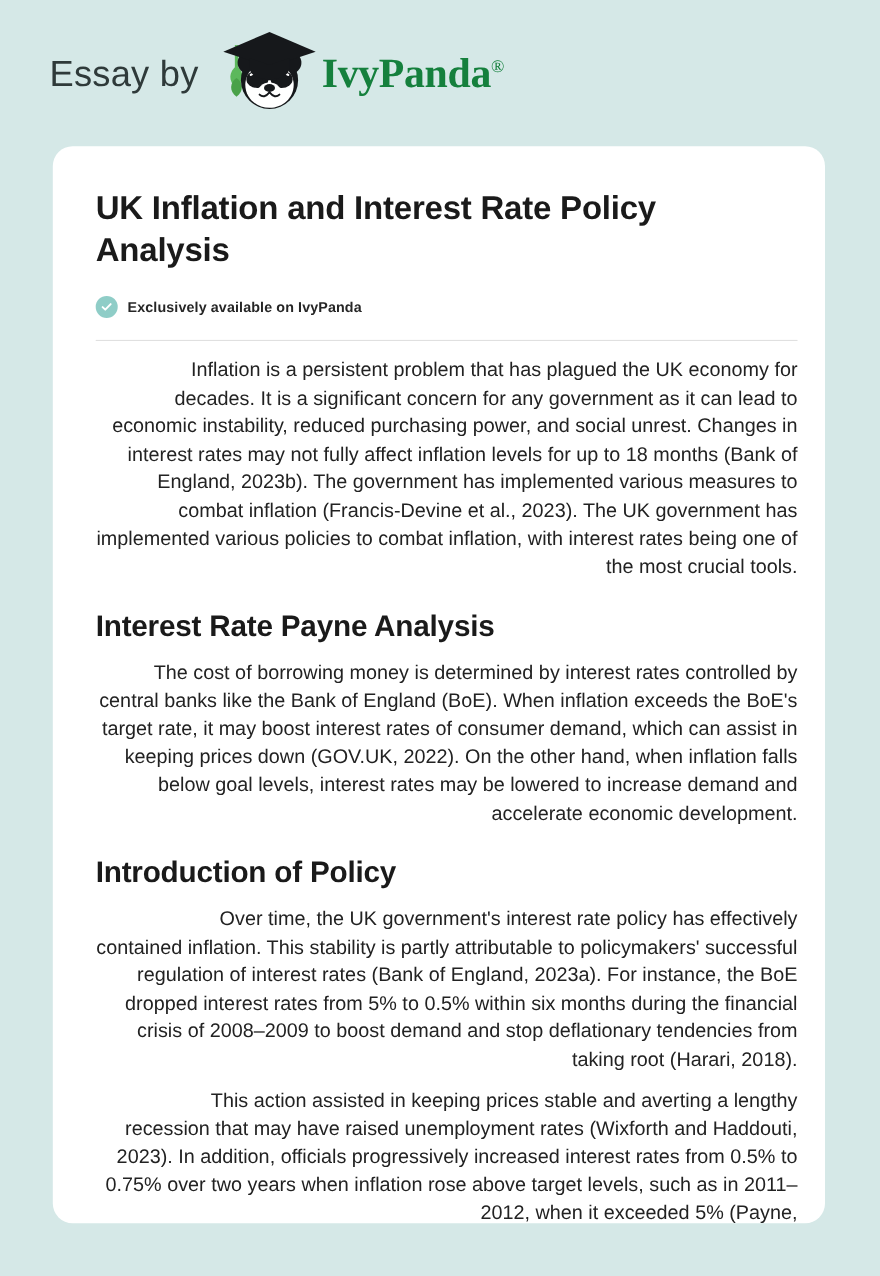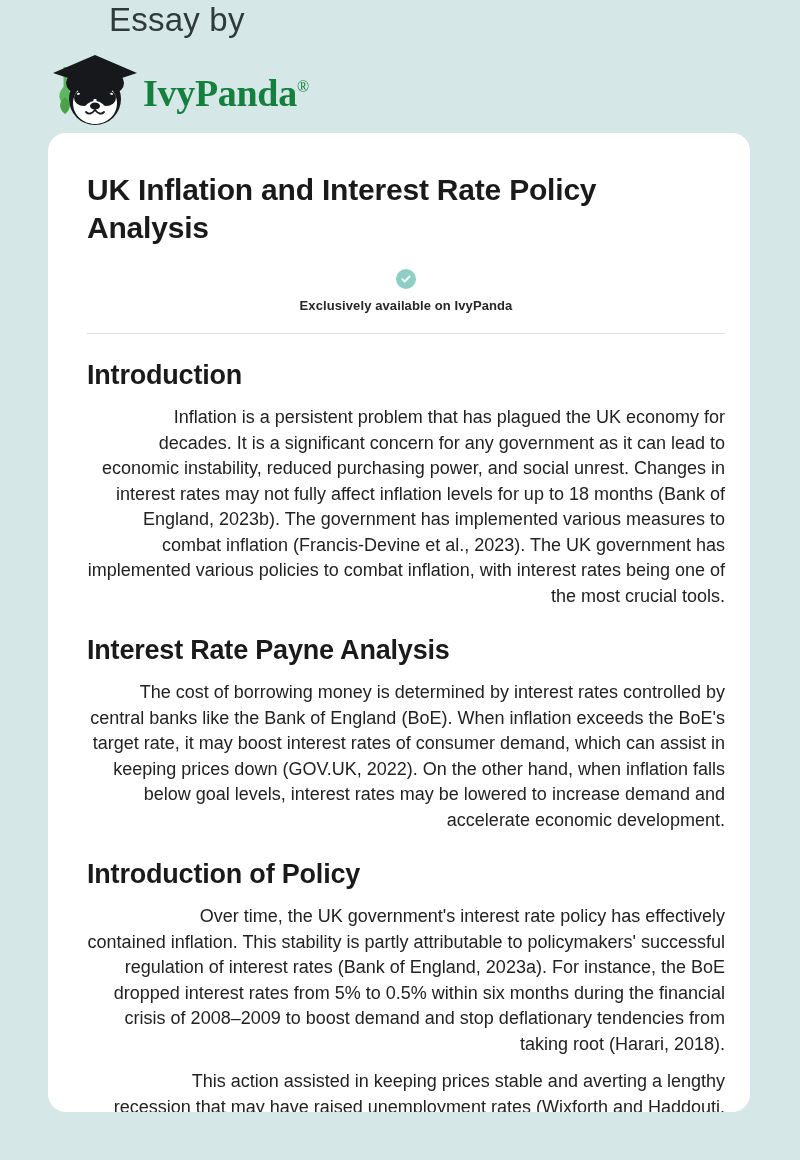--- a/index.html
+++ b/index.html
@@ -19,21 +19,20 @@
     height: 133px;
     display: flex;
     align-items: center;
     padding-left: 45px;
     box-sizing: border-box;
   }
   .brand-row {
     display: flex;
     align-items: center;
     gap: 14px;
-    flex-direction: column;
   }
   .essay-by {
     font-size: 33px;
     color: #2f3a3a;
     font-weight: 400;
     letter-spacing: .2px;
     white-space: nowrap;
   }
   .logo-lockup {
     display: flex;
@@ -84,21 +83,20 @@
     margin: 6px 0 0 0;
     letter-spacing: -0.2px;
     max-width: 610px;
   }
 
   .exclusive-badge {
     display: flex;
     align-items: center;
     gap: 9px;
     margin-top: 22px;
-    flex-direction: column;
   }
   .check-circle {
     width: 20px;
     height: 20px;
     border-radius: 50%;
     background: #8fcdc7;
     display: flex;
     align-items: center;
     justify-content: center;
     flex: 0 0 auto;
@@ -186,21 +184,20 @@
     <span class="check-circle">
       <svg width="12" height="12" viewBox="0 0 12 12" xmlns="http://www.w3.org/2000/svg">
         <path d="M2.3 6.2 L4.7 8.5 L9.6 3.5" stroke="#ffffff" stroke-width="1.8" fill="none" stroke-linecap="round" stroke-linejoin="round"></path>
       </svg>
     </span>
     <span class="exclusive-text">Exclusively available on IvyPanda</span>
   </div>
 
   <div class="divider"></div>
 
-  <h2 class="section-heading">Introduction</h2>
   <p class="body-text">Inflation is a persistent problem that has plagued the UK economy for decades. It is a significant concern for any government as it can lead to economic instability, reduced purchasing power, and social unrest. Changes in interest rates may not fully affect inflation levels for up to 18 months (Bank of England, 2023b). The government has implemented various measures to combat inflation (Francis-Devine et al., 2023). The UK government has implemented various policies to combat inflation, with interest rates being one of the most crucial tools.</p>
 
   <h2 class="section-heading">Interest Rate Payne Analysis</h2>
   <p class="body-text">The cost of borrowing money is determined by interest rates controlled by central banks like the Bank of England (BoE). When inflation exceeds the BoE's target rate, it may boost interest rates of consumer demand, which can assist in keeping prices down (GOV.UK, 2022). On the other hand, when inflation falls below goal levels, interest rates may be lowered to increase demand and accelerate economic development.</p>
 
   <h2 class="section-heading">Introduction of Policy</h2>
   <p class="body-text">Over time, the UK government's interest rate policy has effectively contained inflation. This stability is partly attributable to policymakers' successful regulation of interest rates (Bank of England, 2023a). For instance, the BoE dropped interest rates from 5% to 0.5% within six months during the financial crisis of 2008–2009 to boost demand and stop deflationary tendencies from taking root (Harari, 2018).</p>
   <p class="body-text tight">This action assisted in keeping prices stable and averting a lengthy recession that may have raised unemployment rates (Wixforth and Haddouti, 2023). In addition, officials progressively increased interest rates from 0.5% to 0.75% over two years when inflation rose above target levels, such as in 2011–2012, when it exceeded 5% (Payne,</p>
 
 </div>

